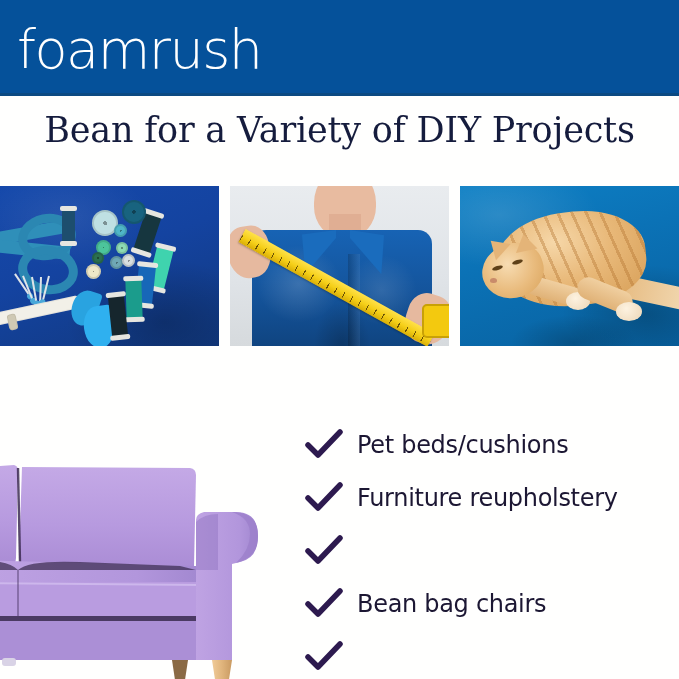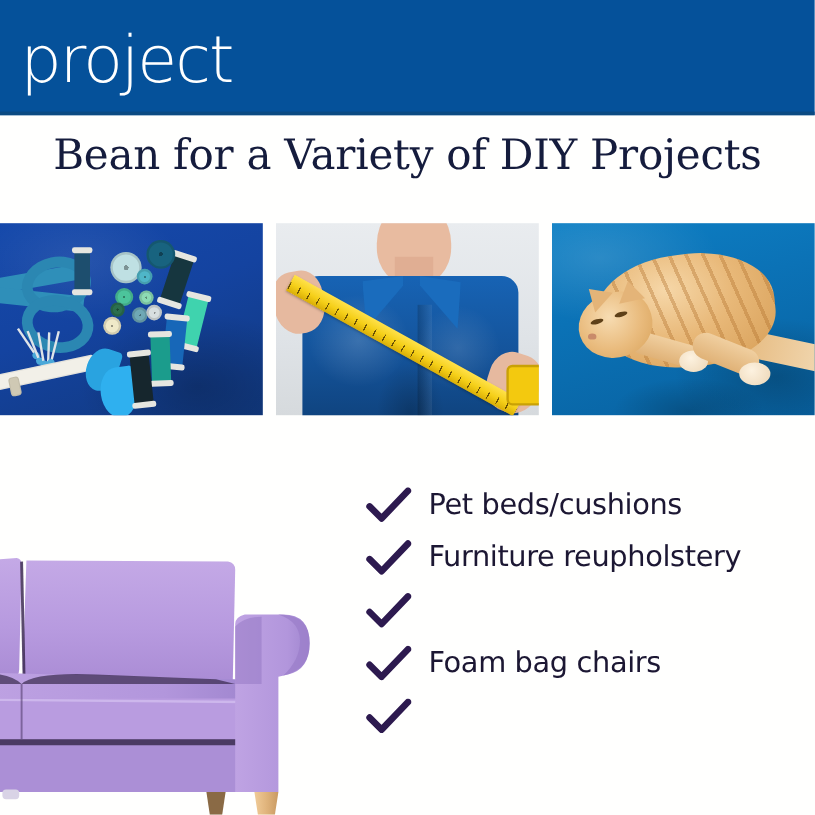--- a/index.html
+++ b/index.html
@@ -222,23 +222,24 @@
 
   
   .benefit-list {
     position: absolute;
     left: 305px;
     top: 406px;
     width: 370px;
   }
   .benefit-item {
     display: flex;
-    align-items: flex-start;
+    align-items: flex-end;
     height: 41px;
     margin-bottom: 3px;
+    margin-top: 12px;
   }
   .check-icon {
     flex: 0 0 auto;
     width: 38px;
     height: 30px;
     margin-right: 14px;
     display: block;
   }
   .benefit-label {
     color: #1c1733;
@@ -246,21 +247,21 @@
     font-size: 24px;
     font-weight: 400;
     letter-spacing: -0.3px;
     white-space: nowrap;
   }
 </style>
 </head>
 <body>
 
 <div class="brand-banner">
-  <div class="brand-logo">project</div>
+  <div class="brand-logo">foamrush</div>
 </div>
 
 <div class="headline">Bean for a Variety of DIY Projects</div>
 
 <div class="photo-strip">
 
   <div class="photo ph-sewing">
     <div class="cloth-shade"></div>
 
     <div class="scissor-blade" style="left:-28px;top:42px;width:96px;height:13px;transform:rotate(-10deg);"></div>
@@ -400,21 +401,21 @@
   <div class="benefit-item">
     <svg class="check-icon" viewBox="0 0 38 30">
       <path d="M3 16 L13 26 L35 3" fill="none" stroke="#2d1a4f" stroke-width="5.5" stroke-linecap="round" stroke-linejoin="round"></path>
     </svg>
   </div>
 
   <div class="benefit-item">
     <svg class="check-icon" viewBox="0 0 38 30">
       <path d="M3 16 L13 26 L35 3" fill="none" stroke="#2d1a4f" stroke-width="5.5" stroke-linecap="round" stroke-linejoin="round"></path>
     </svg>
-    <span class="benefit-label">Foam bag chairs</span>
+    <span class="benefit-label">Bean bag chairs</span>
   </div>
 
   <div class="benefit-item">
     <svg class="check-icon" viewBox="0 0 38 30">
       <path d="M3 16 L13 26 L35 3" fill="none" stroke="#2d1a4f" stroke-width="5.5" stroke-linecap="round" stroke-linejoin="round"></path>
     </svg>
   </div>
 
 </div>
 

